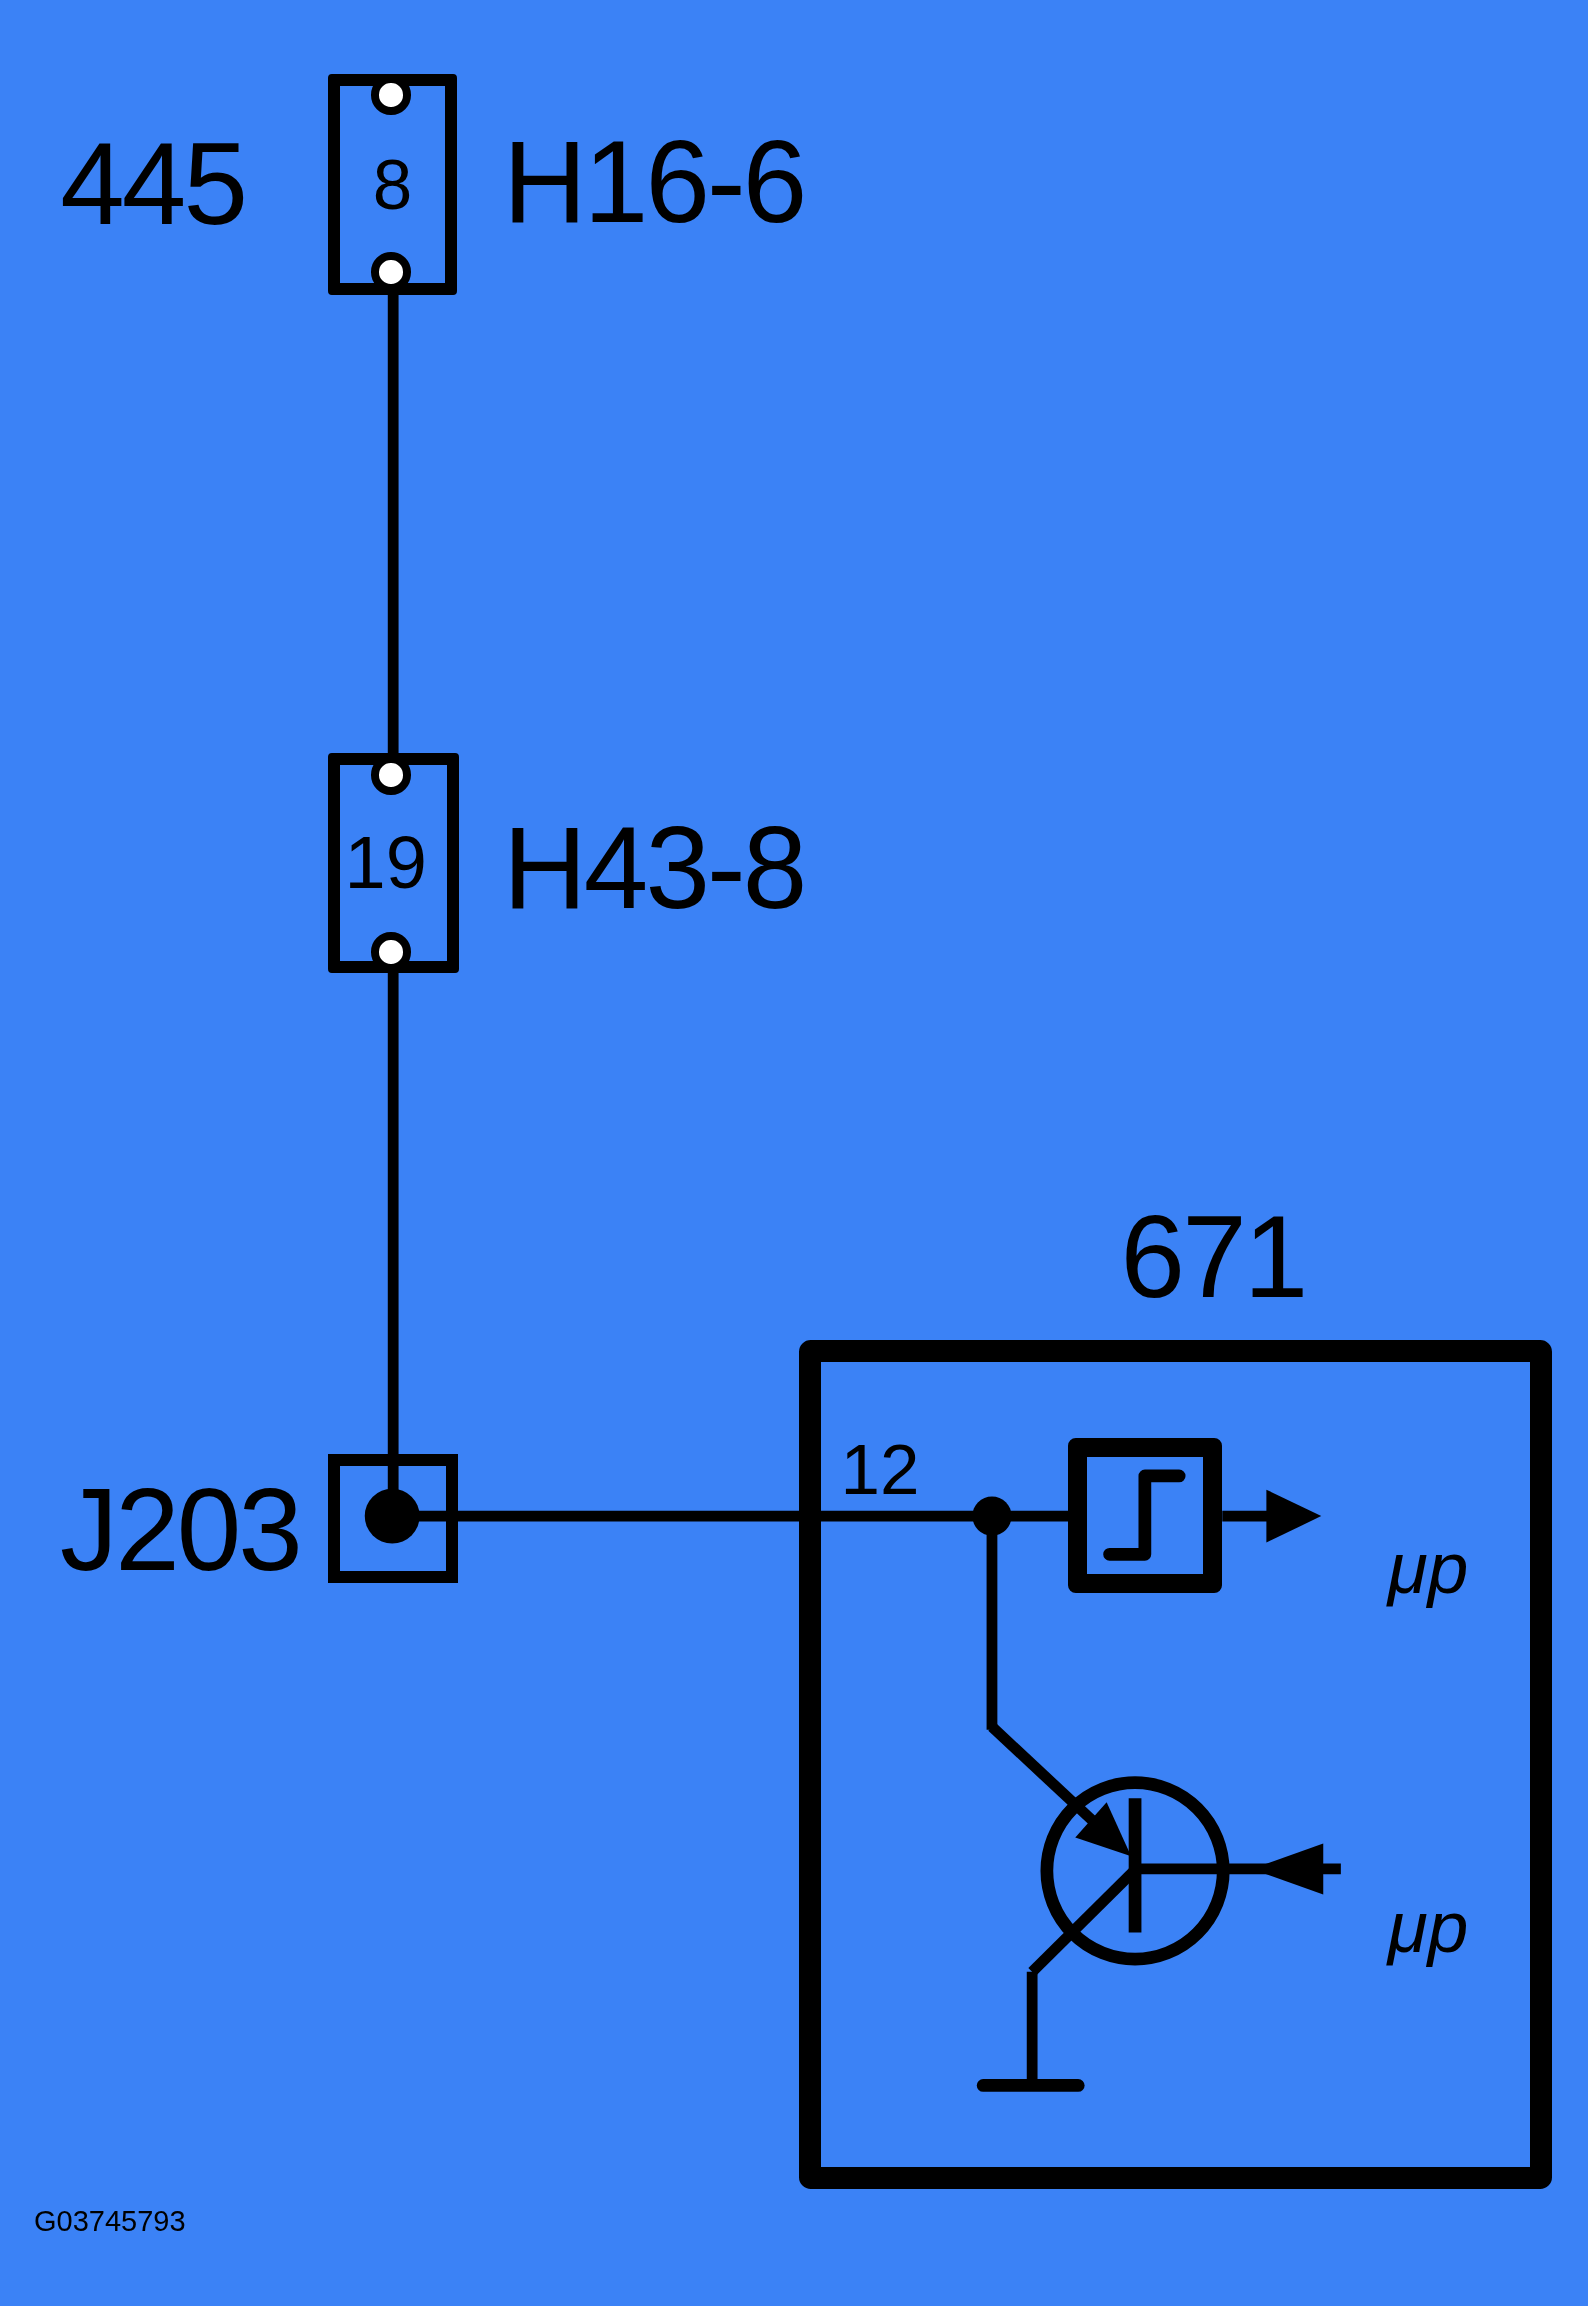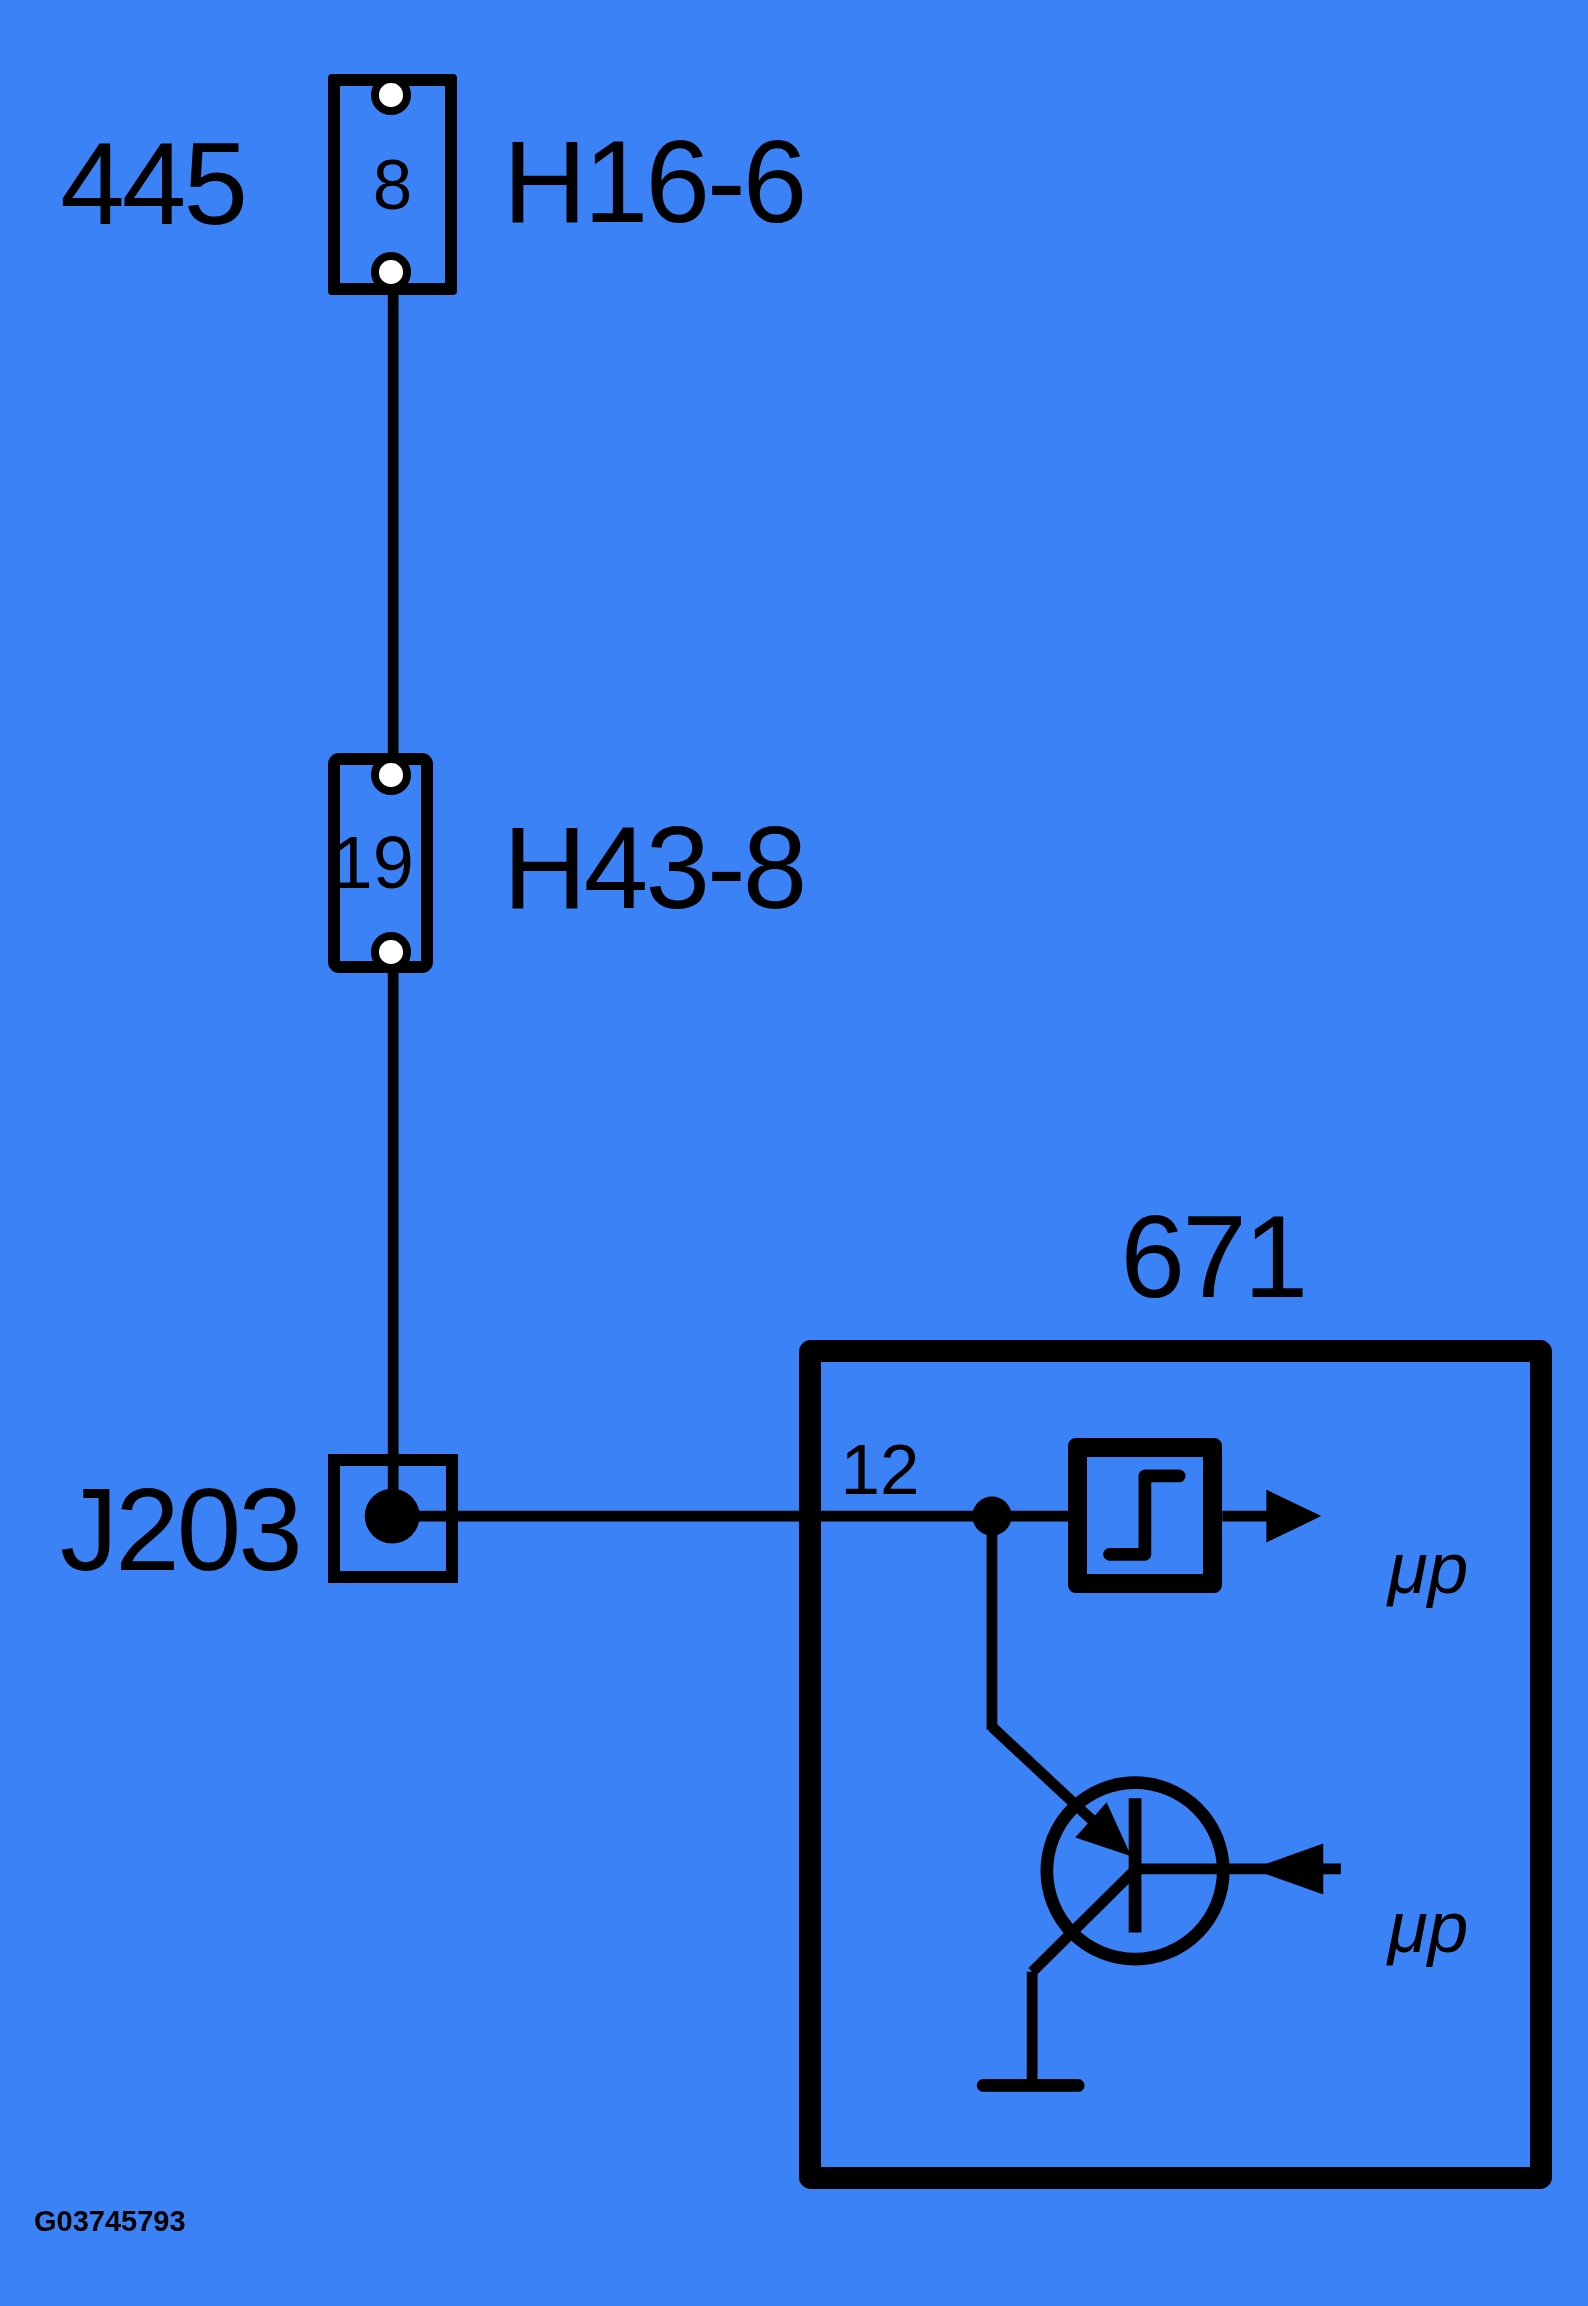--- a/index.html
+++ b/index.html
@@ -43,21 +43,21 @@
   .module-box{
     position:absolute;box-sizing:border-box;
     border:22.5px solid #000;border-radius:11.8px;background:transparent;
   }
   .schmitt-box{
     position:absolute;box-sizing:border-box;
     border:19.6px solid #000;border-radius:7.8px;background:transparent;
   }
   .footer{
     position:absolute;font-size:29px;letter-spacing:0;
-    font-family:"Liberation Sans", sans-serif;color:#000;font-weight:bold;
+    font-family:"Liberation Sans", sans-serif;color:#000;
   }
 </style>
 </head>
 <body>
 
 <div id="canvas">
 
   <svg id="wires" viewBox="0 0 1621 2353" xmlns="http://www.w3.org/2000/svg">
 
     <line x1="401" y1="295" x2="401" y2="780" stroke="#000" stroke-width="11"></line>
@@ -88,21 +88,21 @@
   </svg>
 
   <div class="lbl right" style="left:39px;top:139px;width:206px;height:90px;">445</div>
   <div class="connector-box" style="left:328px;top:74px;width:129px;height:221px;">
     <div class="hole" style="left:31px;top:-10.8px;"></div>
     <div class="hole" style="left:31px;top:166px;"></div>
     <span class="pinlbl" style="position:static;">8</span>
   </div>
   <div class="lbl" style="left:503px;top:137px;height:90px;">H16-6</div>
 
-  <div class="connector-box" style="left:328px;top:753px;width:105px;height:220px;padding-right:15.7px;border-radius:11px;">
+  <div class="connector-box" style="left:328px;top:753px;width:131px;height:220px;padding-right:15.7px;">
     <div class="hole" style="left:31px;top:-9.8px;"></div>
     <div class="hole" style="left:31px;top:167px;"></div>
     <span class="pinlbl" style="position:static;font-size:74px;">19</span>
   </div>
   <div class="lbl" style="left:503px;top:823px;height:90px;">H43-8</div>
 
   <div class="lbl right" style="left:33px;top:1485px;width:267px;height:90px;">J203</div>
   <div class="junction-box" style="left:328px;top:1454px;width:130px;height:129px;"></div>
 
   <div class="lbl center" style="left:1115px;top:1212px;width:196px;height:90px;">671</div>

